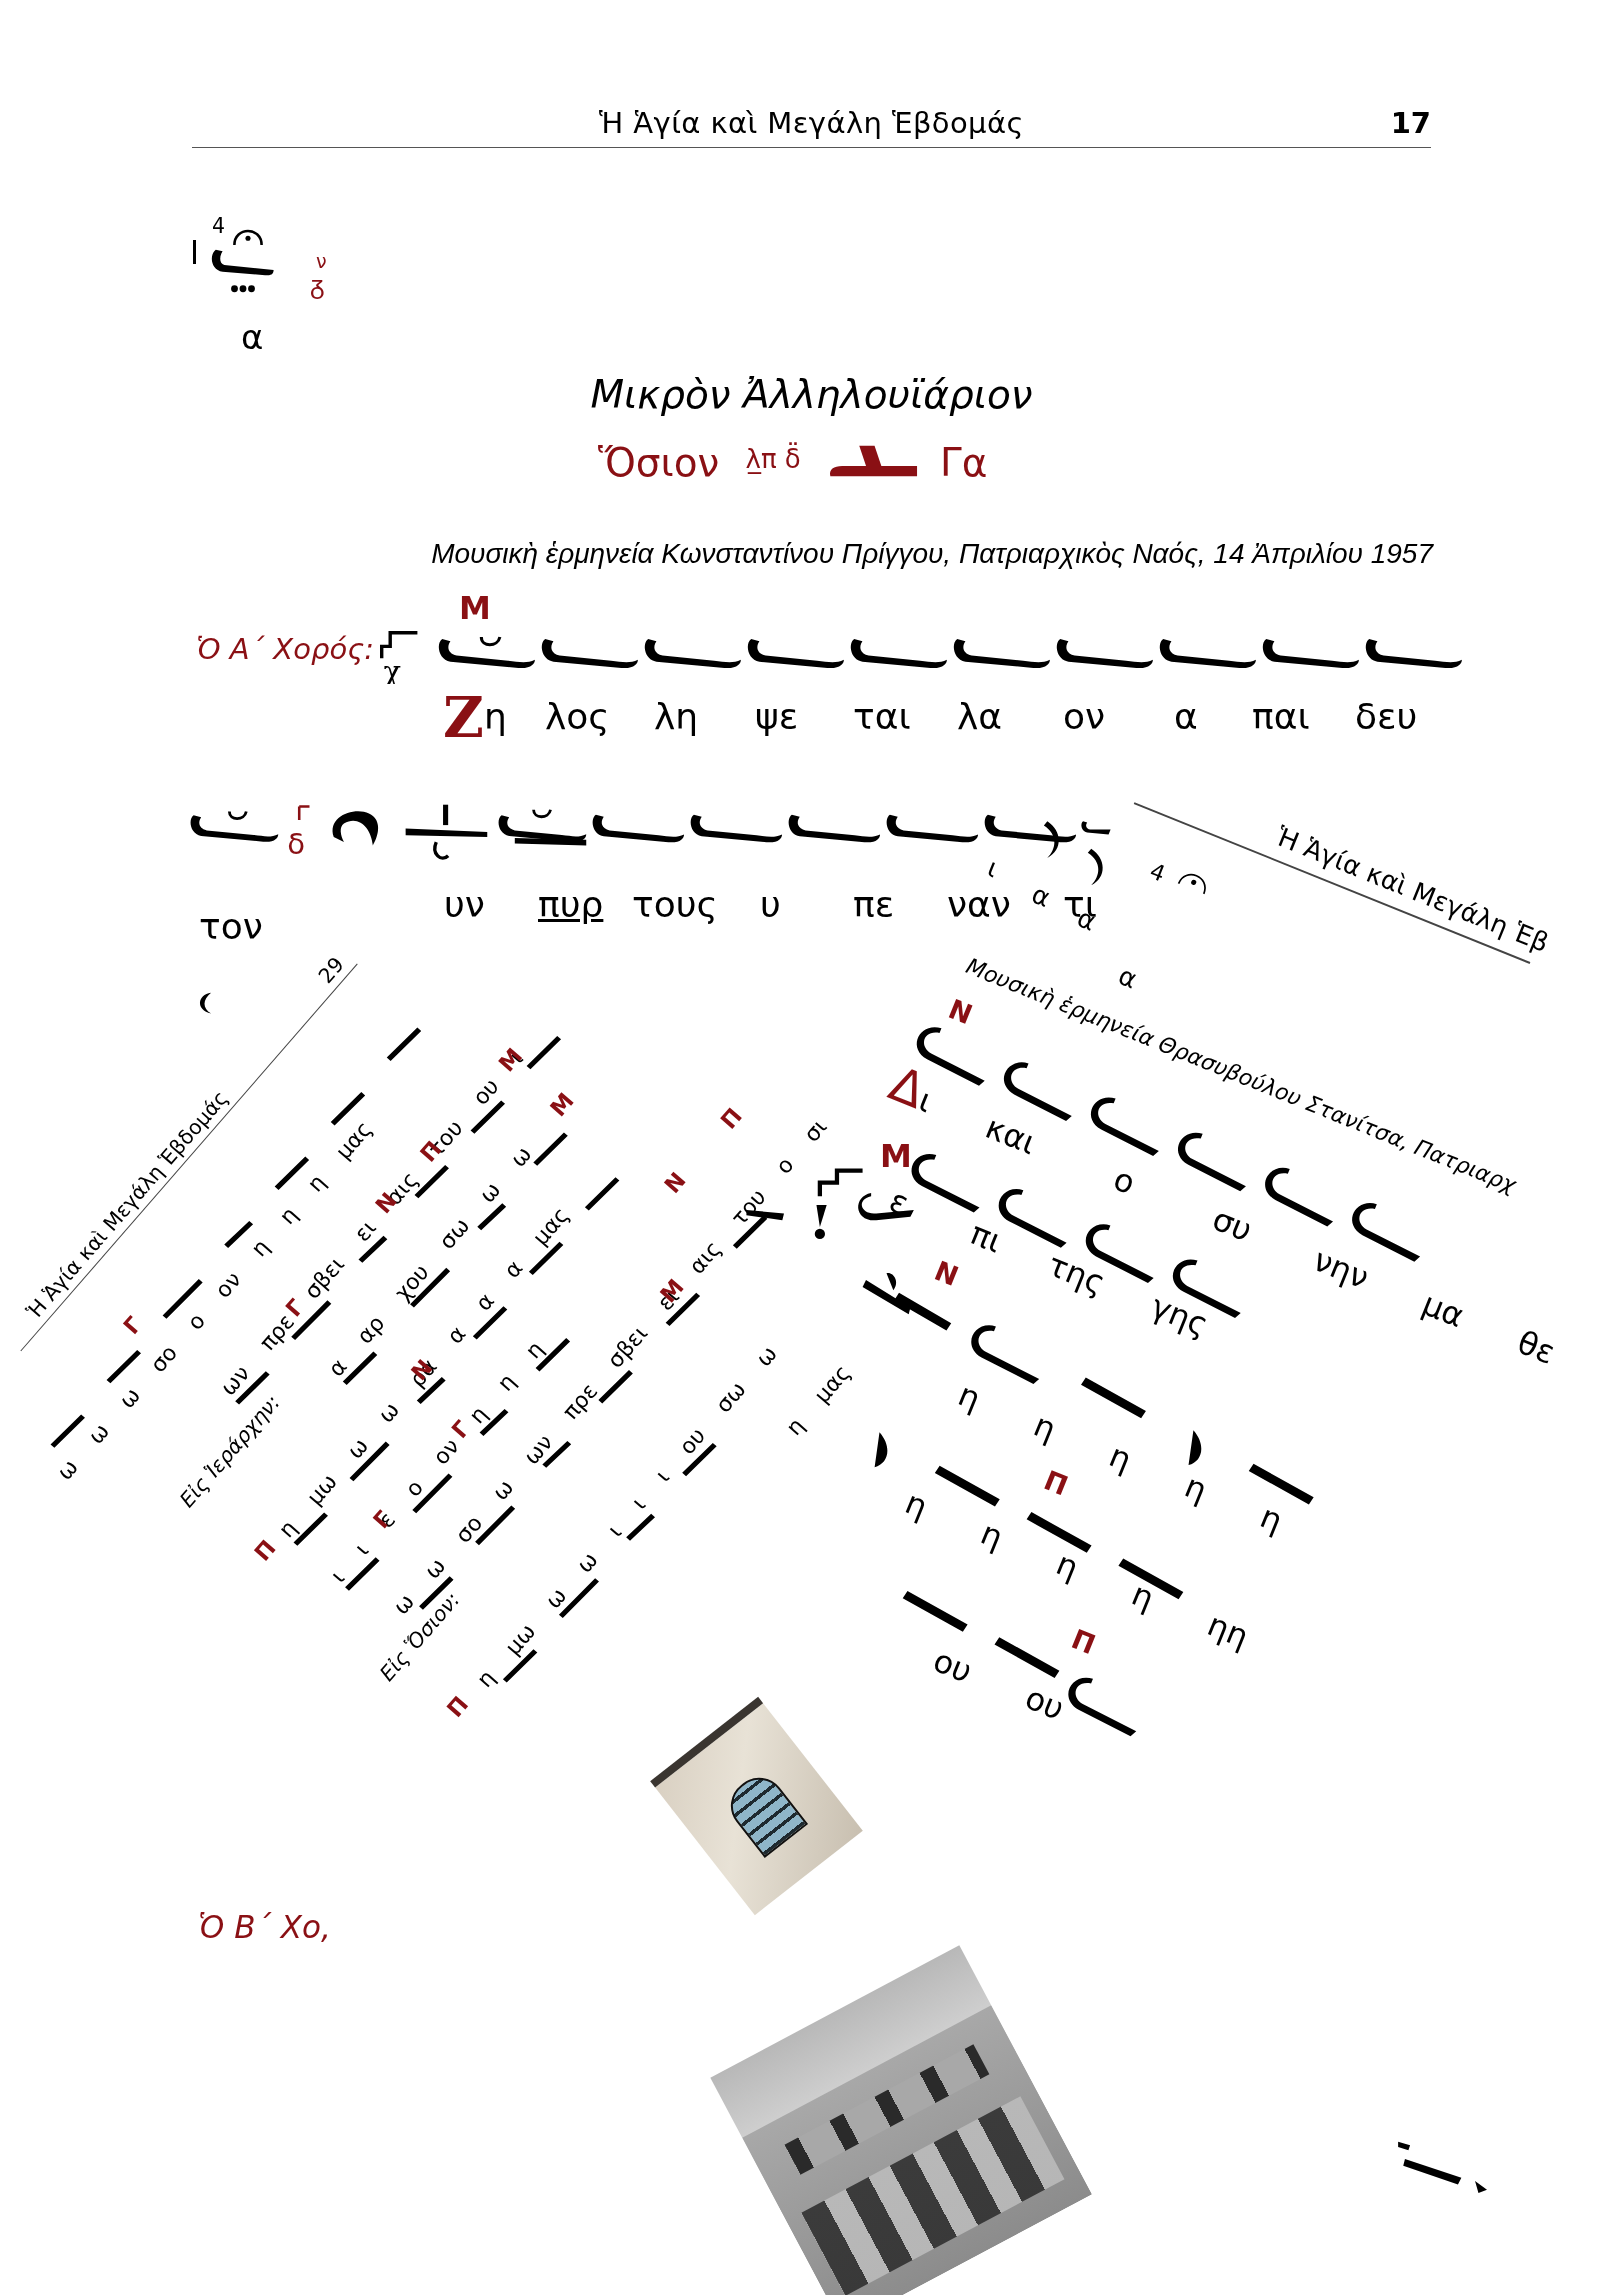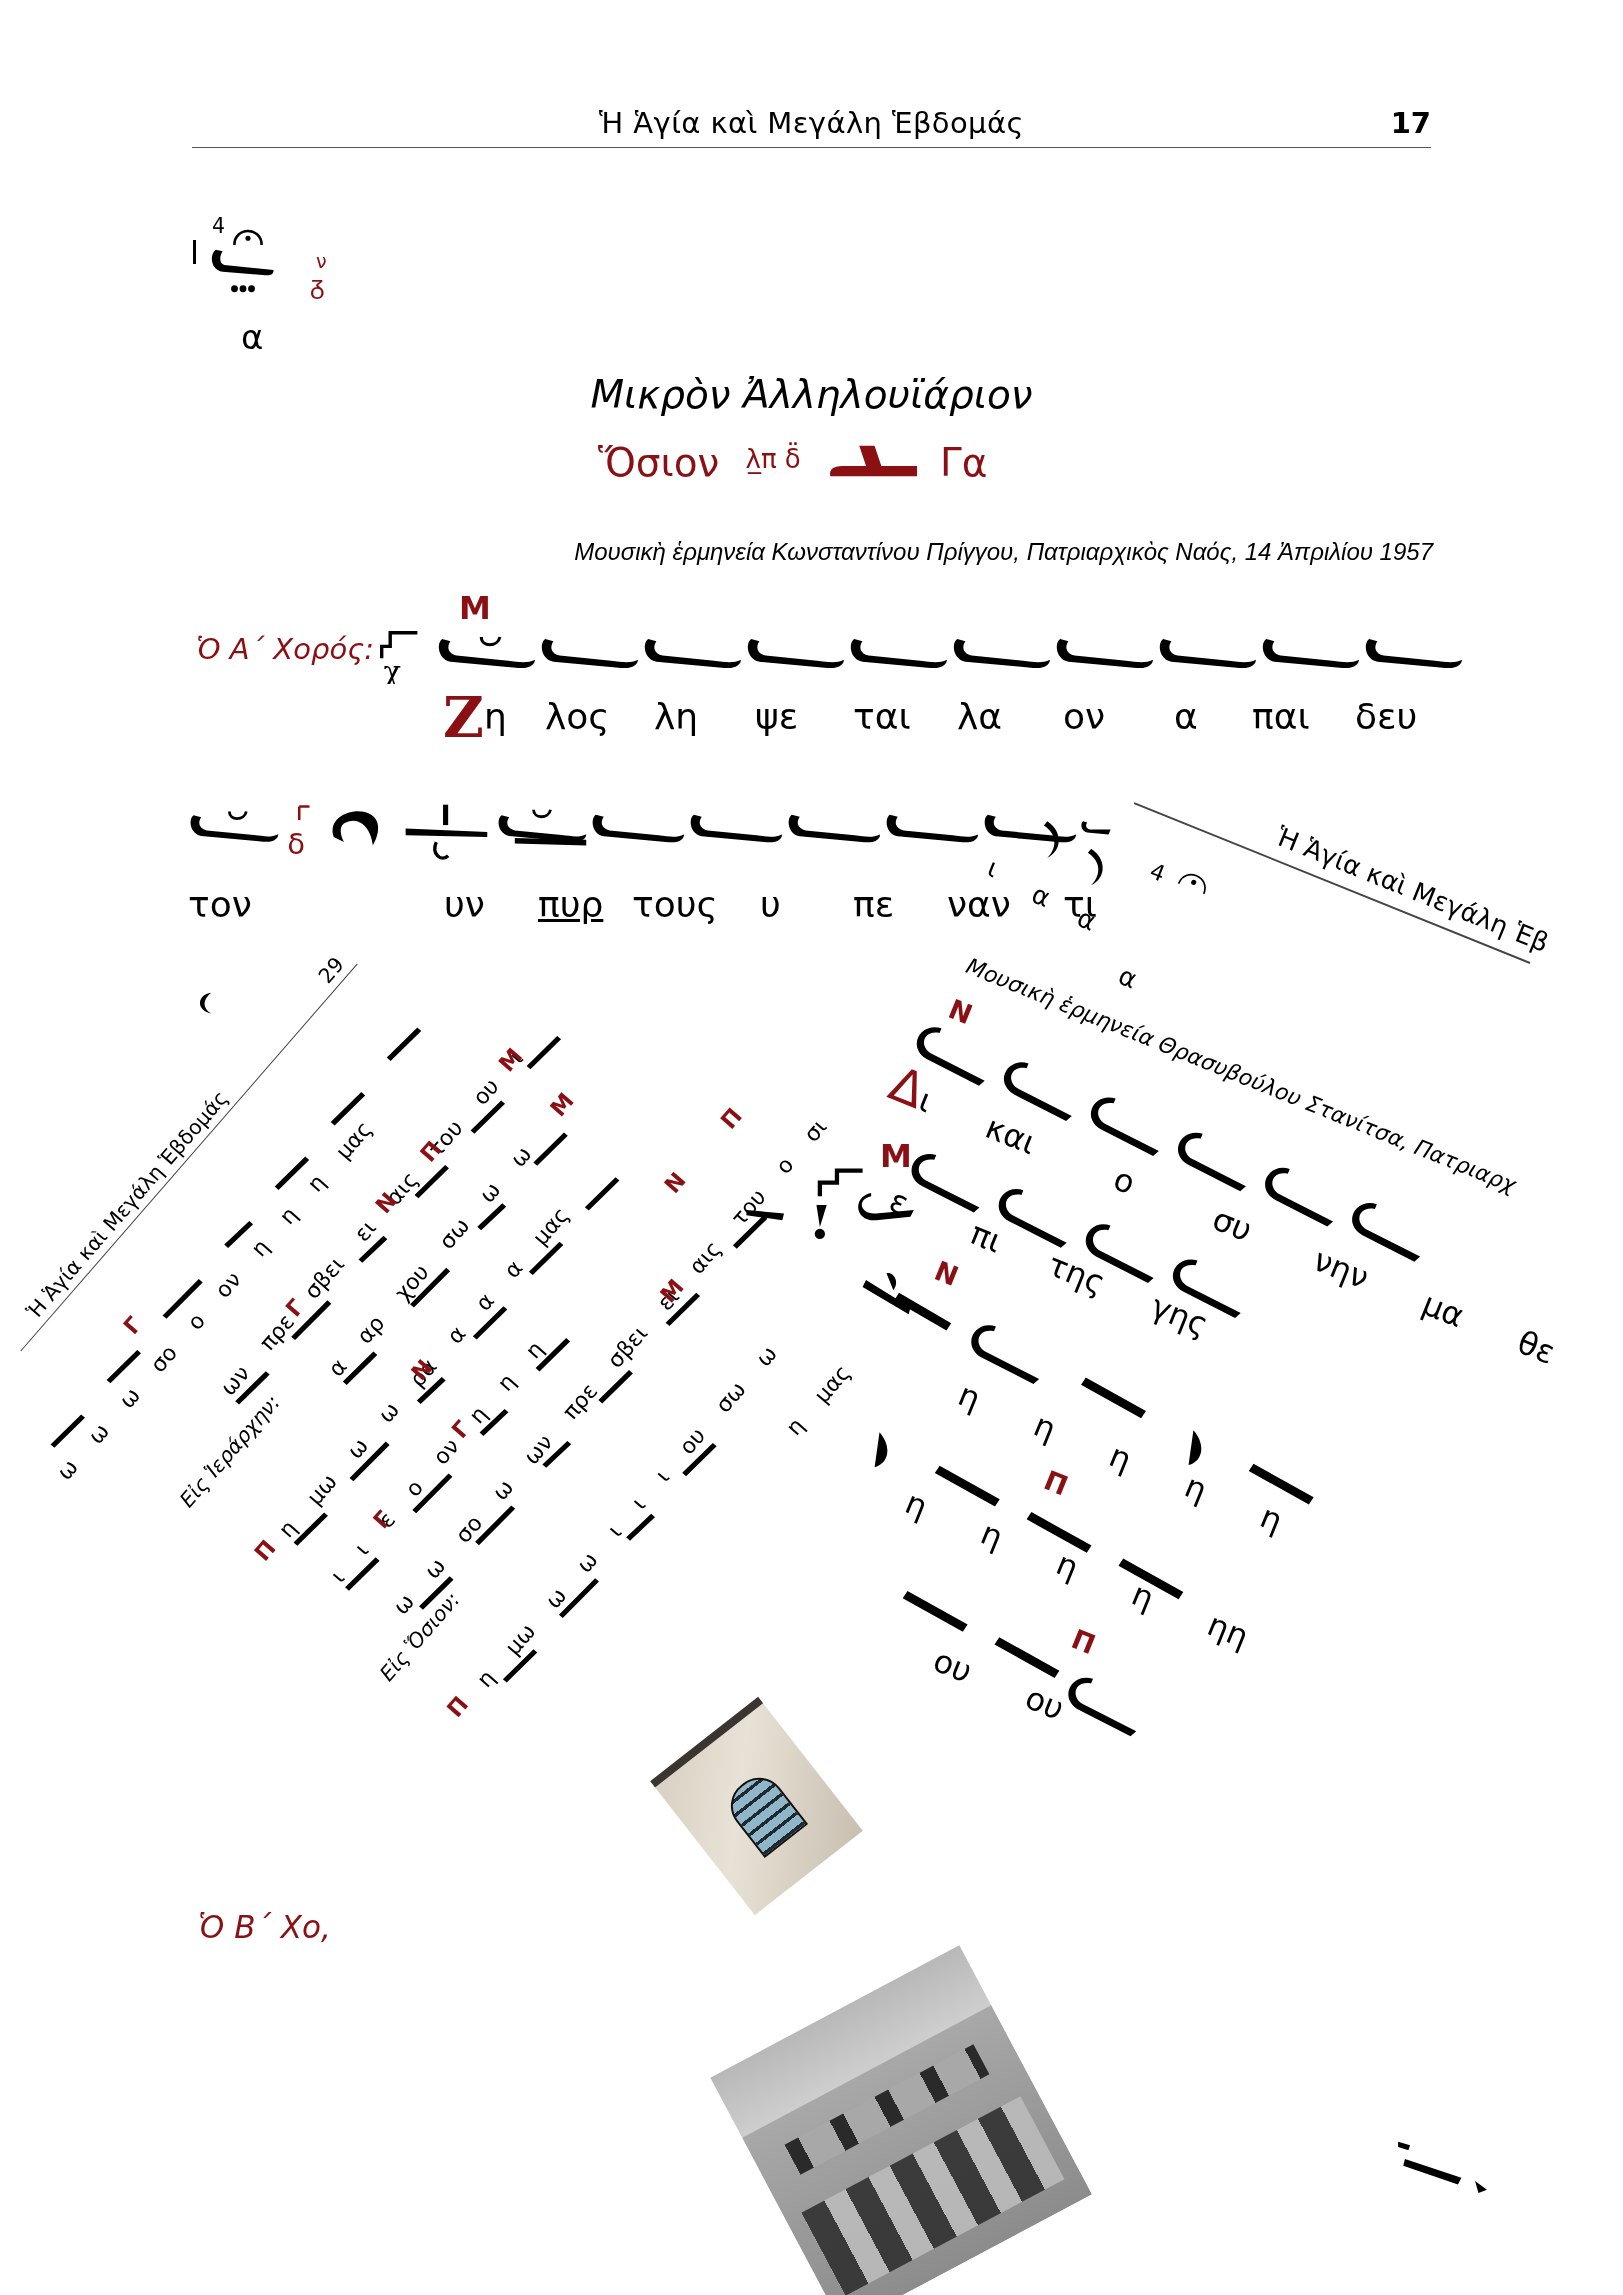--- a/index.html
+++ b/index.html
@@ -9,21 +9,21 @@
   .abs { position:absolute; }
   
   .running-head { position:absolute; left:192px; top:103px; width:1239px; height:44px;
                   border-bottom:1.7px solid #555; }
   .running-title { position:absolute; left:0; right:0; top:3.4px; text-align:center;
                    font-size:29px; font-family:"DejaVu Sans", sans-serif; letter-spacing:0.4px; }
   .page-number { position:absolute; right:0; top:3.4px; font-size:29px;font-weight:bold; }
   .title { position:absolute; left:0; width:1623px; top:372px; text-align:center;
            font-style:italic; font-size:39px; font-family:"DejaVu Sans", sans-serif; }
   .echos { position:absolute; left:598px; top:440px; font-size:39px; }
-  .attribution { position:absolute; right:190px; top:538px; font-size:24px; font-style:italic;
+  .attribution { position:absolute; right:190px; top:538px; font-size:28px; font-style:italic;
                  font-family:"Liberation Sans", sans-serif; }
   .choir-label { position:absolute; left:196px; top:632px; font-size:29px; font-style:italic; }
   .neume-row { position:absolute; display:flex; gap:0; }
   .syll-row { position:absolute; font-size:36px; }
   .syll { position:absolute; white-space:nowrap; }
   .initial { font-family:"DejaVu Serif", serif; font-weight:bold; font-size:56px; }
   
   .layer { position:absolute; transform-origin:0 0; }
   .rot-text { position:absolute; white-space:nowrap; }
   .photo { position:absolute; overflow:hidden; }
@@ -167,21 +167,21 @@
     </svg>
   <svg width="98" height="51" viewBox="0 0 100 40">
       <use href="#g-oligon"></use>
     </svg>
   <svg width="51" height="51" viewBox="0 0 100 40">
       <path d="M6 6 C0 10,2 26,14 28 L56 32 L60 22 L20 22 C12 20,10 14,14 8 Z"></path>
     </svg>
 </div>
 
 <div class="syll-row" style="left:0;top:884px;width:1623px;height:51px;">
-  <span class="syll" style="left:188px;">τον</span>
+  <span class="syll" style="left:199px;margin-top:22px;">τον</span>
   <span class="syll" style="left:444px;">υν</span>
   <span class="syll" style="left:538px;text-decoration:underline;">πυρ</span>
   <span class="syll" style="left:632px;">τους</span>
   <span class="syll" style="left:760px;">υ</span>
   <span class="syll" style="left:853px;">πε</span>
   <span class="syll" style="left:947px;">ναν</span>
   <span class="syll" style="left:1063px;">τι</span>
 </div>
 
 <svg class="abs" style="left:192px;top:991px" width="26" height="26" viewBox="0 0 30 30">

